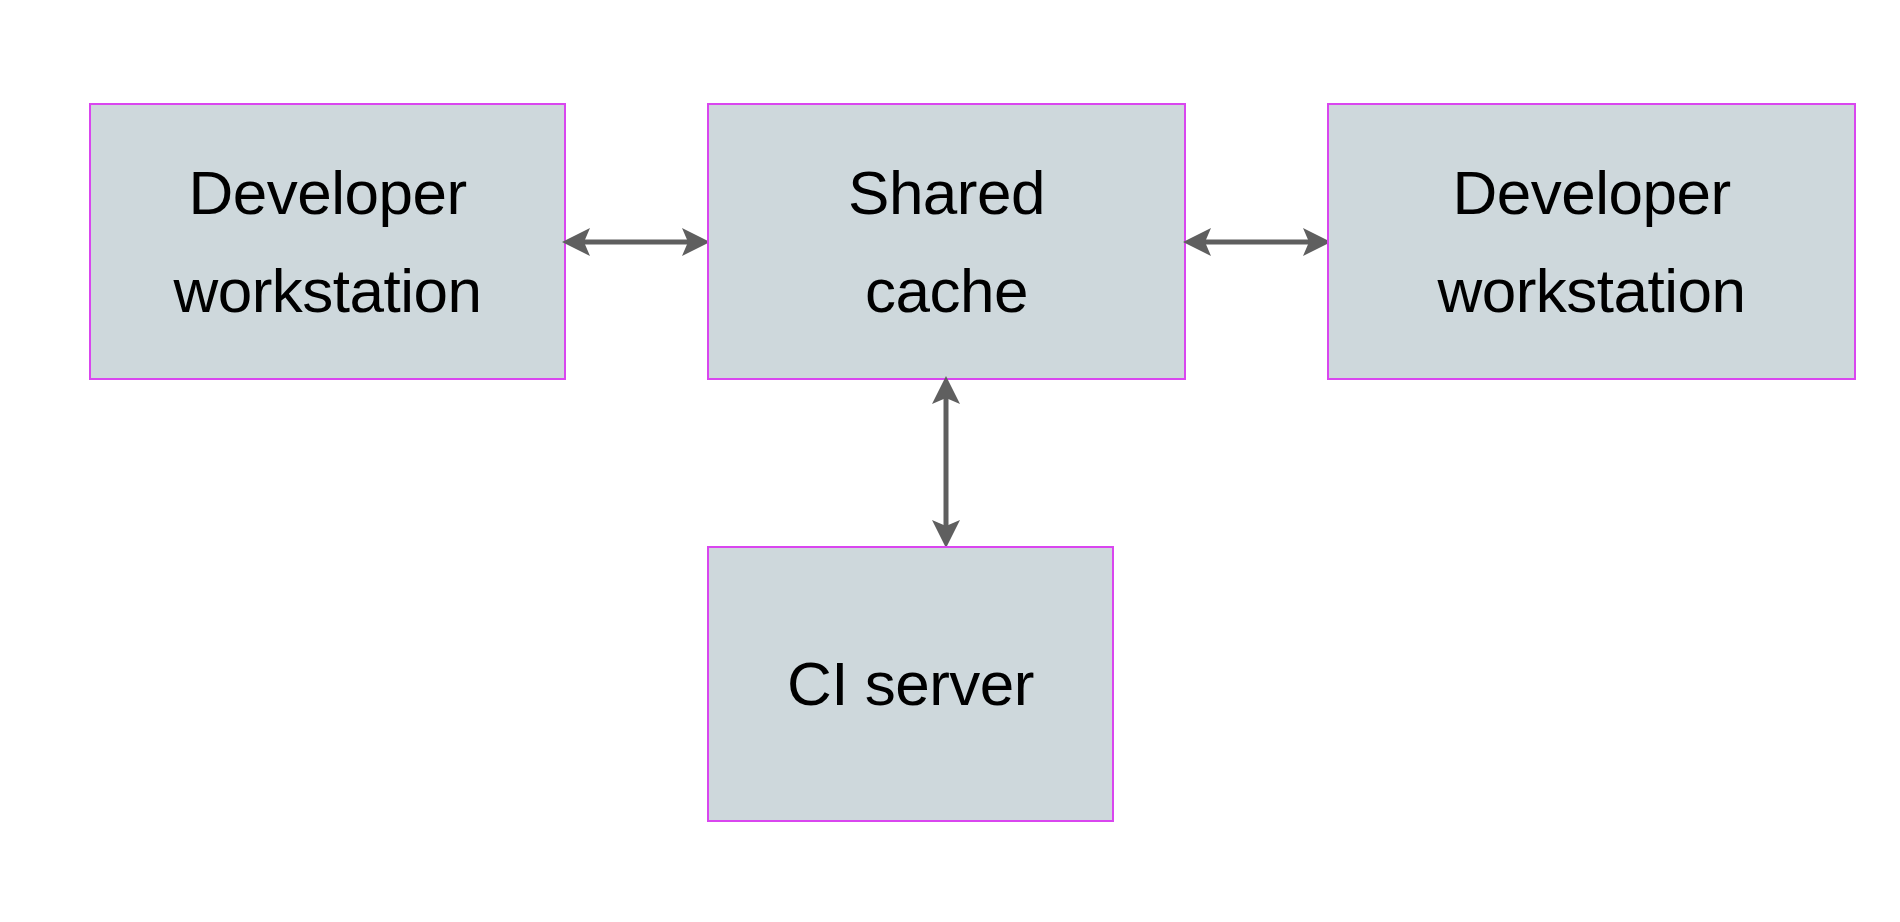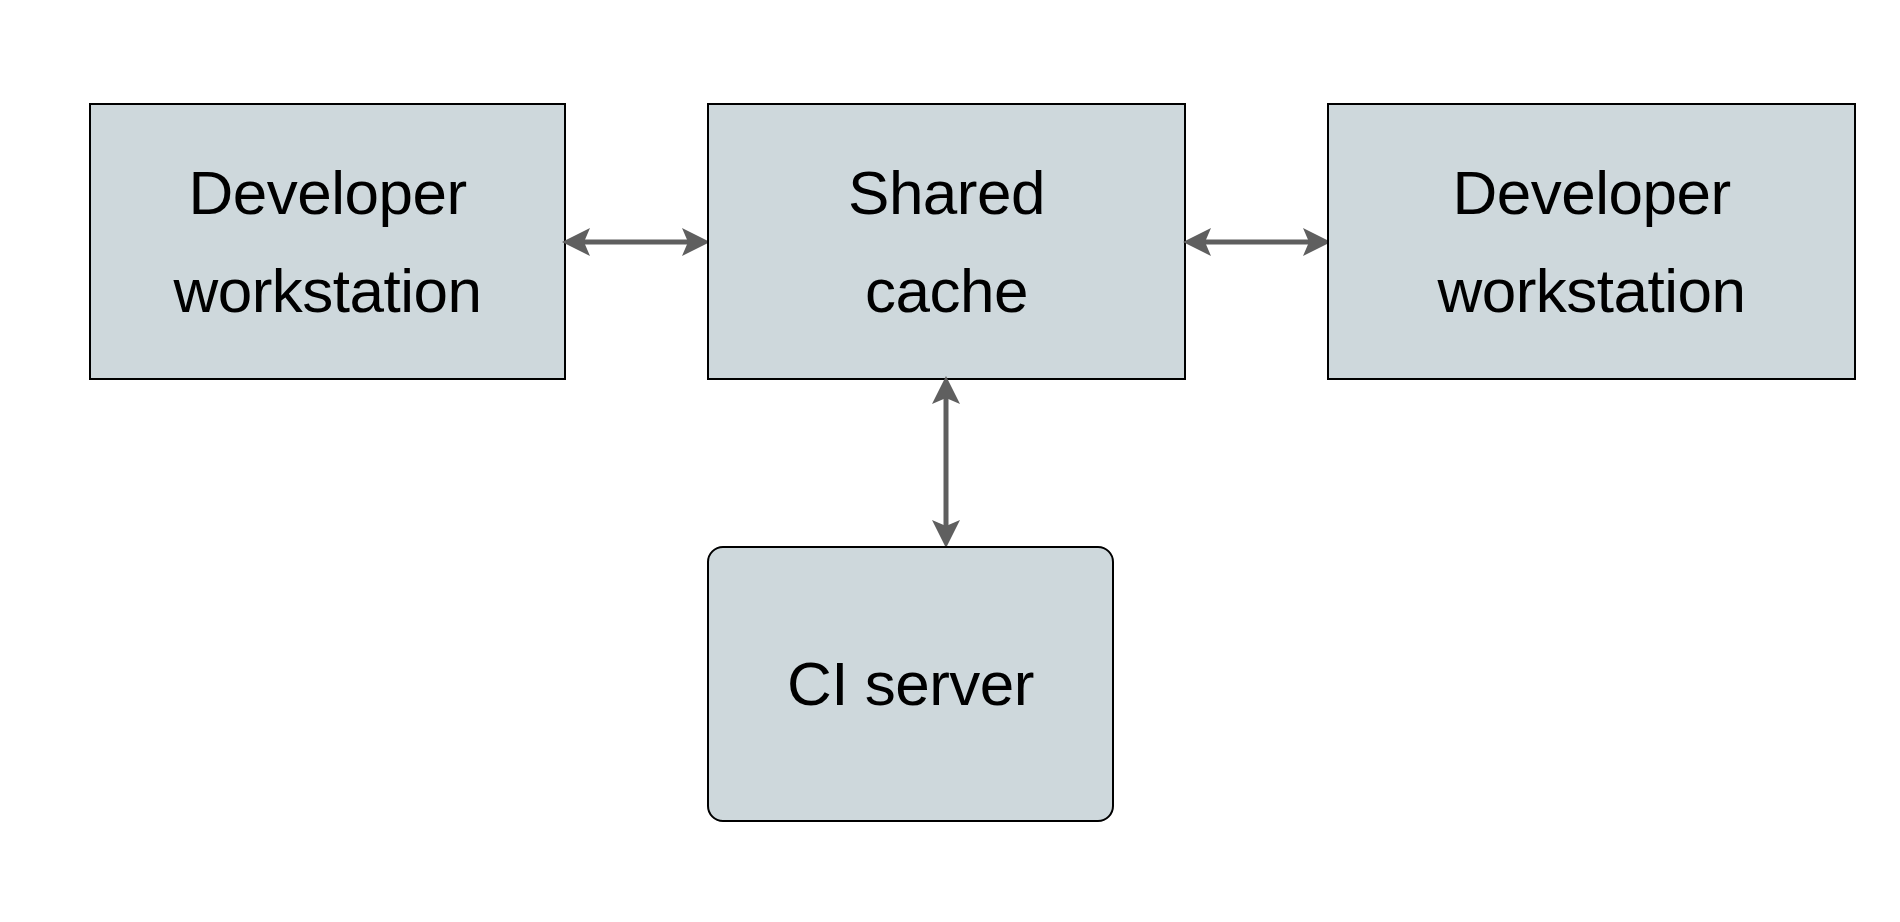--- a/index.html
+++ b/index.html
@@ -15,21 +15,21 @@
     position: relative;
     width: 1900px;
     height: 922px;
     background: #ffffff;
     overflow: hidden;
   }
   .node-box {
     position: absolute;
     box-sizing: border-box;
     background: #ced8dc;
-    border: 2px solid #000000;
+    border: 2px solid #d946ef;
     display: flex;
     align-items: center;
     justify-content: center;
     text-align: center;
   }
   .node-label {
     font-family: "Liberation Sans", "DejaVu Sans", sans-serif;
     font-size: 62px;
     line-height: 98px;
     font-weight: 400;
@@ -38,21 +38,21 @@
     white-space: pre-line;
     padding: 0 10px;
   }
   .connector {
     position: absolute;
     overflow: visible;
   }
   #node-dev-left  { left: 89px;   top: 103px; width: 477px; height: 277px; }
   #node-shared    { left: 707px;  top: 103px; width: 479px; height: 277px; align-items: center; }
   #node-dev-right { left: 1327px; top: 103px; width: 529px; height: 277px; }
-  #node-ci        { left: 707px;  top: 546px; width: 407px; height: 276px; border-radius: 16px; }
+  #node-ci        { left: 707px;  top: 546px; width: 407px; height: 276px; }
 
   #connector-left-shared  { left: 560px;  top: 218px; width: 152px; height: 48px; }
   #connector-shared-right { left: 1181px; top: 218px; width: 152px; height: 48px; }
   #connector-shared-ci    { left: 922px;  top: 374px; width: 48px;  height: 176px; }
 </style>
 </head>
 <body>
 
 <div id="diagram-canvas">
 

